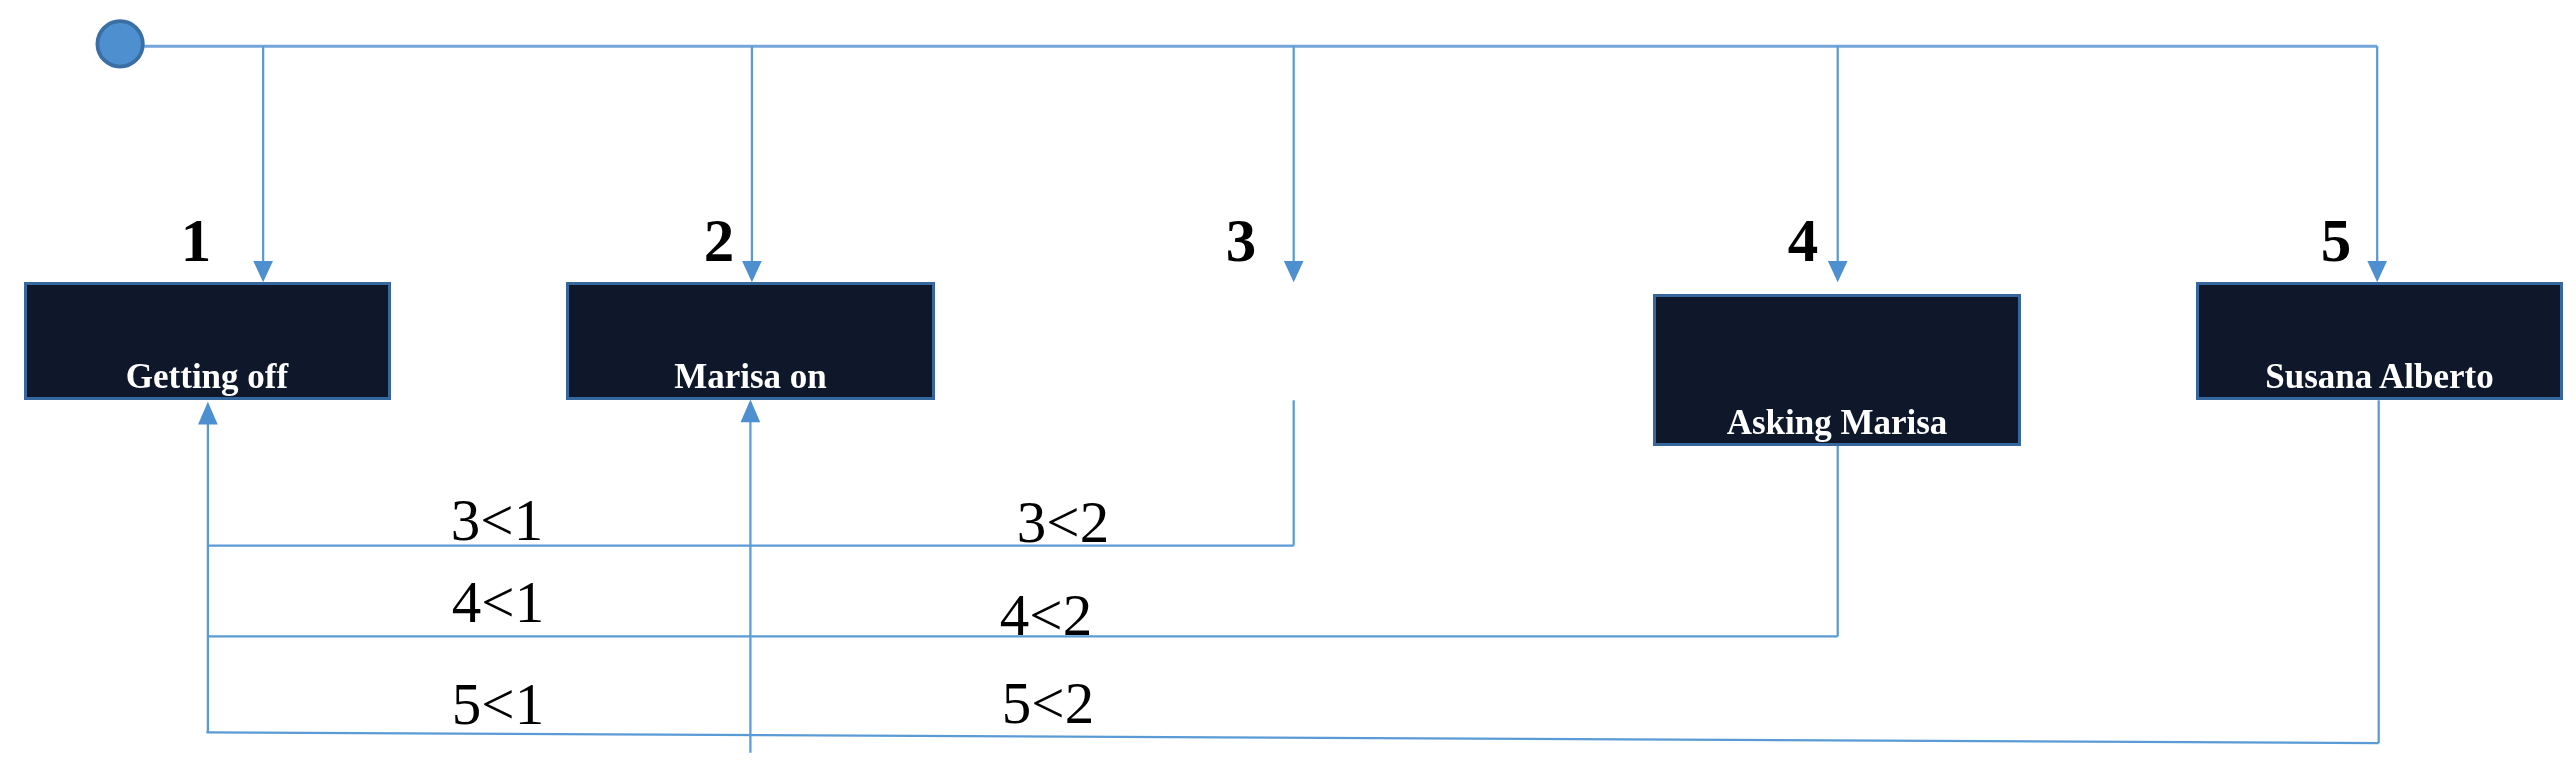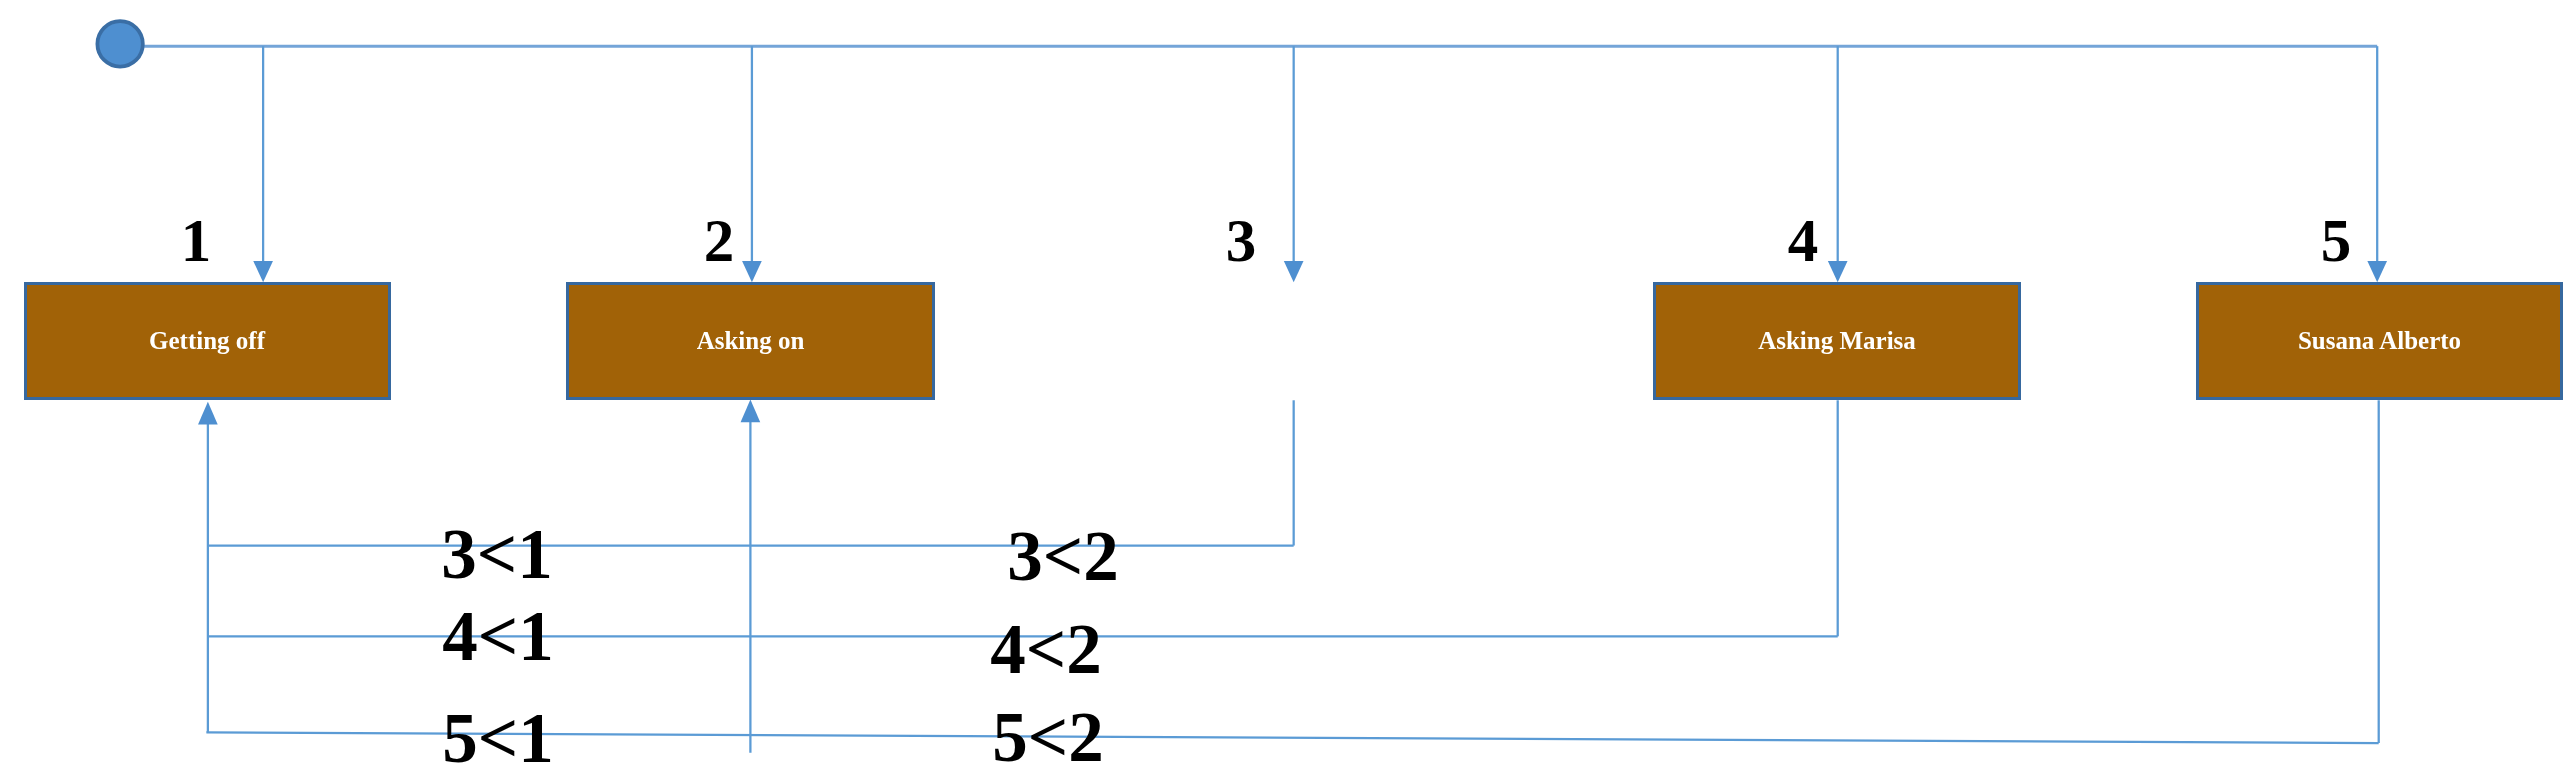--- a/index.html
+++ b/index.html
@@ -10,43 +10,42 @@
     overflow:hidden;
     font-family:"Liberation Serif","DejaVu Serif",serif;
   }
   #wires{position:absolute;left:0;top:0;}
   .wire{stroke:#5B9BD5;stroke-width:3;fill:none;}
   .wire-top{stroke:#74A5D8;stroke-width:4;fill:none;}
   .arrowhead{fill:#4E8FD0;stroke:none;}
   .state{
     position:absolute;
     box-sizing:border-box;
-    background:#a16207;
+    background:#0f172a;
     border:3.8px solid #36689F;
-    display:flex;align-items:center;justify-content:center;
+    display:flex;align-items:flex-end;justify-content:center;
     color:#ffffff;
-    font-size:25px;font-weight:bold;
+    font-size:35px;font-weight:bold;
     white-space:nowrap;
   }
   .num{
     position:absolute;
     transform:translateX(-50%);
     color:#000000;
     font-size:61px;font-weight:bold;
     line-height:1;
     white-space:nowrap;
   }
   .tlabel{
     position:absolute;
     transform:translateX(-50%);
     color:#000000;
-    font-size:71px;font-weight:bold;
+    font-size:59px;font-weight:normal;
     line-height:1;
     white-space:nowrap;
-    margin-top:28px;
   }
 </style>
 </head>
 <body>
 
 <div id="canvas">
 
   <svg id="wires" width="2576" height="768" viewBox="0 0 3403 1015">
 
     <path class="wire-top" d="M158 61 H3141"></path>
@@ -83,23 +82,23 @@
   <div class="num" style="left:196px;top:210px">1</div>
   <div class="num" style="left:719px;top:210px">2</div>
   <div class="num" style="left:1241px;top:210px">3</div>
   <div class="num" style="left:1803px;top:210px">4</div>
   <div class="num" style="left:2336px;top:210px">5</div>
 
   <div class="state" style="left:23.5px;top:282px;width:367px;height:118px">
     <span>Getting off</span>
   </div>
   <div class="state" style="left:566px;top:282px;width:369px;height:118px">
-    <span>Asking on</span>
+    <span>Marisa on</span>
   </div>
-  <div class="state" style="left:1653px;top:282px;width:368px;height:118px">
+  <div class="state" style="left:1653px;top:294px;width:368px;height:152px">
     <span>Asking Marisa</span>
   </div>
   <div class="state" style="left:2196px;top:282px;width:367px;height:118px">
     <span>Susana Alberto</span>
   </div>
 
   <div class="tlabel" style="left:497px;top:491px">3&lt;1</div>
   <div class="tlabel" style="left:498px;top:573px">4&lt;1</div>
   <div class="tlabel" style="left:498px;top:675px">5&lt;1</div>
   <div class="tlabel" style="left:1063px;top:493px">3&lt;2</div>

